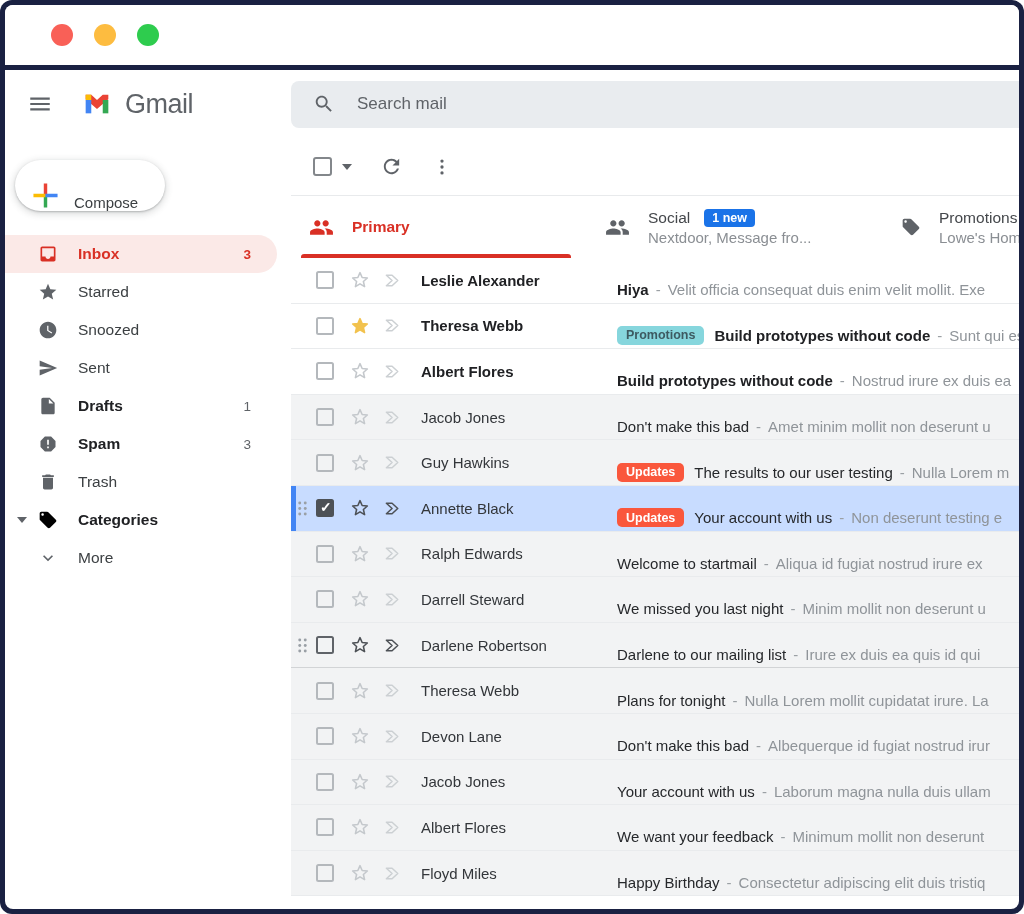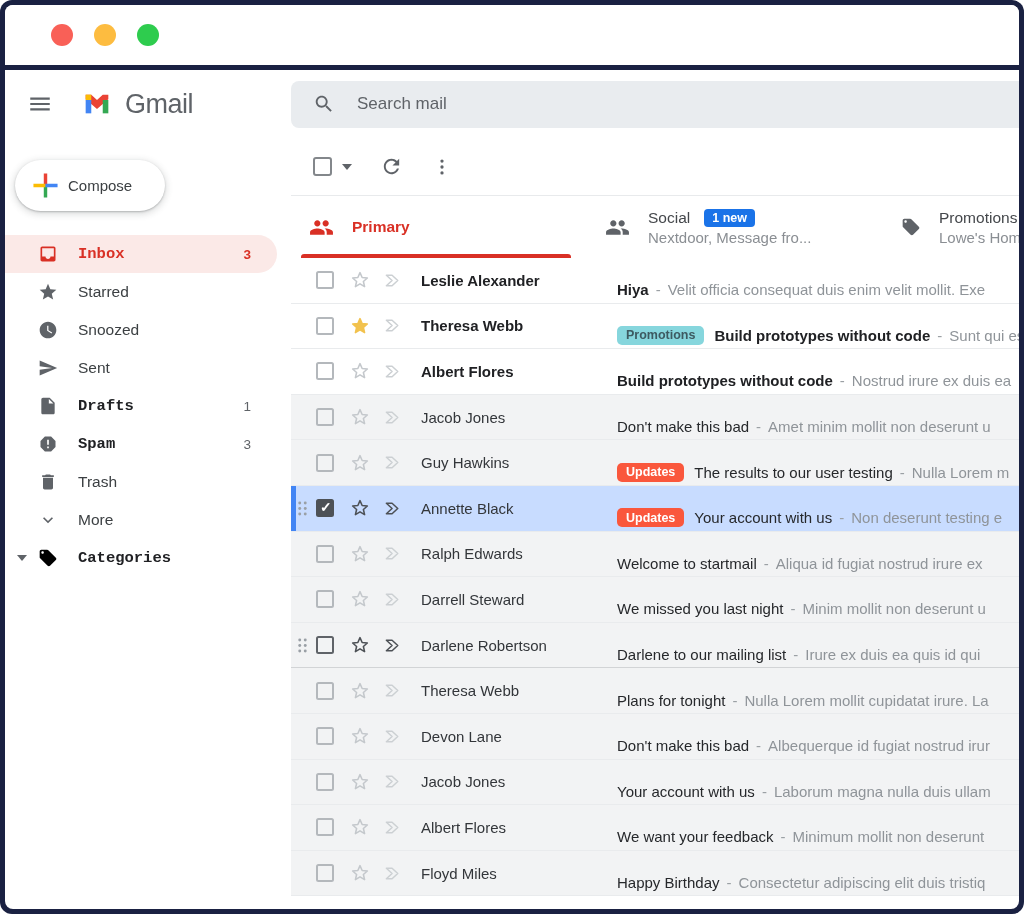--- a/index.html
+++ b/index.html
@@ -22,29 +22,29 @@
   .search-bar input { border:none; outline:none; background:transparent; font-size:17px; color:#202124; width:70%; font-family:"Liberation Sans", sans-serif; }
   .search-bar input::placeholder { color:#5f6368; opacity:1; }
 
   
   .app-body { flex:1; min-height:0; display:flex; }
 
   
   .sidebar { width:286px; flex:none; padding-top:22px; }
   .compose { margin-left:10px; width:150px; height:51px; background:#fff; border-radius:26px;
     box-shadow:0 1px 2px rgba(60,64,67,.3), 0 2px 6px 2px rgba(60,64,67,.15);
-    display:flex; align-items:center; gap:7px; padding-left:15px; cursor:pointer; }
+    display:flex; align-items:flex-end; gap:13px; padding-left:15px; cursor:pointer; }
   .compose-label { font-size:15px; font-weight:500; color:#3c4043; }
   .side-nav { margin-top:24px; }
   .side-item { height:38px; display:flex; align-items:center; padding-left:33px; margin-right:14px;
     border-radius:0 19px 19px 0; position:relative; cursor:pointer; }
   .side-item .icon { width:20px; height:20px; flex:none; display:flex; }
   .side-item .label { margin-left:20px; font-size:15.5px; color:#3c4043; }
   .side-item .count { margin-left:auto; margin-right:26px; font-size:13.5px; color:#5f6368; }
-  .side-item.bold .label { font-weight:700; color:#202124;font-family:Liberation Mono, monospace; }
+  .side-item.bold .label { font-weight:700; color:#202124; }
   .side-item.active { background:#fbe9e7; }
   .side-item.active .label { color:#d93025; font-weight:700; }
   .side-item.active .count { color:#d93025; font-weight:700; }
   .side-item .expander { position:absolute; left:12px; width:0; height:0;
     border-left:5px solid transparent; border-right:5px solid transparent; border-top:6px solid #5f6368; }
 
   
   .main { flex:1; min-width:0; overflow:hidden; display:flex; flex-direction:column; }
   .toolbar { height:58px; flex:none; display:flex; align-items:center; padding-left:22px; gap:28px; border-bottom:1px solid #e8eaec; }
   .sel-box { width:19px; height:19px; border:2px solid #83878b; border-radius:3px; cursor:pointer; }
@@ -213,39 +213,39 @@
 
     <span class="icon">
                 <svg viewBox="0 0 24 24" width="20" height="20" fill="#5f6368">
                   <path d="M6 19c0 1.1.9 2 2 2h8c1.1 0 2-.9 2-2V7H6v12zM19 4h-3.5l-1-1h-5l-1 1H5v2h14V4z"></path>
                 </svg>
               </span>
     <span class="label">Trash</span>
     <span class="count"></span>
   </div>
 
+  <div class="side-item bold">
+    <span class="expander"></span>
+    <span class="icon">
+                <svg viewBox="0 0 24 24" width="20" height="20" fill="currentColor">
+                  <path d="M21.41 11.58l-9-9C12.05 2.22 11.55 2 11 2H4c-1.1 0-2 .9-2 2v7c0 .55.22 1.05.59 1.42l9 9c.36.36.86.58 1.41.58.55 0 1.05-.22 1.41-.59l7-7c.37-.36.59-.86.59-1.41 0-.55-.23-1.06-.59-1.42zM5.5 7C4.67 7 4 6.33 4 5.5S4.67 4 5.5 4 7 4.67 7 5.5 6.33 7 5.5 7z"></path>
+                </svg>
+              </span>
+    <span class="label">Categories</span>
+    <span class="count"></span>
+  </div>
+
   <div class="side-item">
 
     <span class="icon">
                 <svg viewBox="0 0 24 24" width="20" height="20" fill="#5f6368">
                   <path d="M7.41 8.59L12 13.17l4.59-4.58L18 10l-6 6-6-6 1.41-1.41z"></path>
                 </svg>
               </span>
     <span class="label">More</span>
-    <span class="count"></span>
-  </div>
-
-  <div class="side-item bold">
-    <span class="expander"></span>
-    <span class="icon">
-                <svg viewBox="0 0 24 24" width="20" height="20" fill="currentColor">
-                  <path d="M21.41 11.58l-9-9C12.05 2.22 11.55 2 11 2H4c-1.1 0-2 .9-2 2v7c0 .55.22 1.05.59 1.42l9 9c.36.36.86.58 1.41.58.55 0 1.05-.22 1.41-.59l7-7c.37-.36.59-.86.59-1.41 0-.55-.23-1.06-.59-1.42zM5.5 7C4.67 7 4 6.33 4 5.5S4.67 4 5.5 4 7 4.67 7 5.5 6.33 7 5.5 7z"></path>
-                </svg>
-              </span>
-    <span class="label">Categories</span>
     <span class="count"></span>
   </div>
 </nav>
       </aside>
 
       <main class="main">
         <div class="toolbar">
           <div style="display:flex;align-items:center;gap:10px">
             <div class="sel-box"></div>
             <div class="sel-caret" style="margin-left:0"></div>

